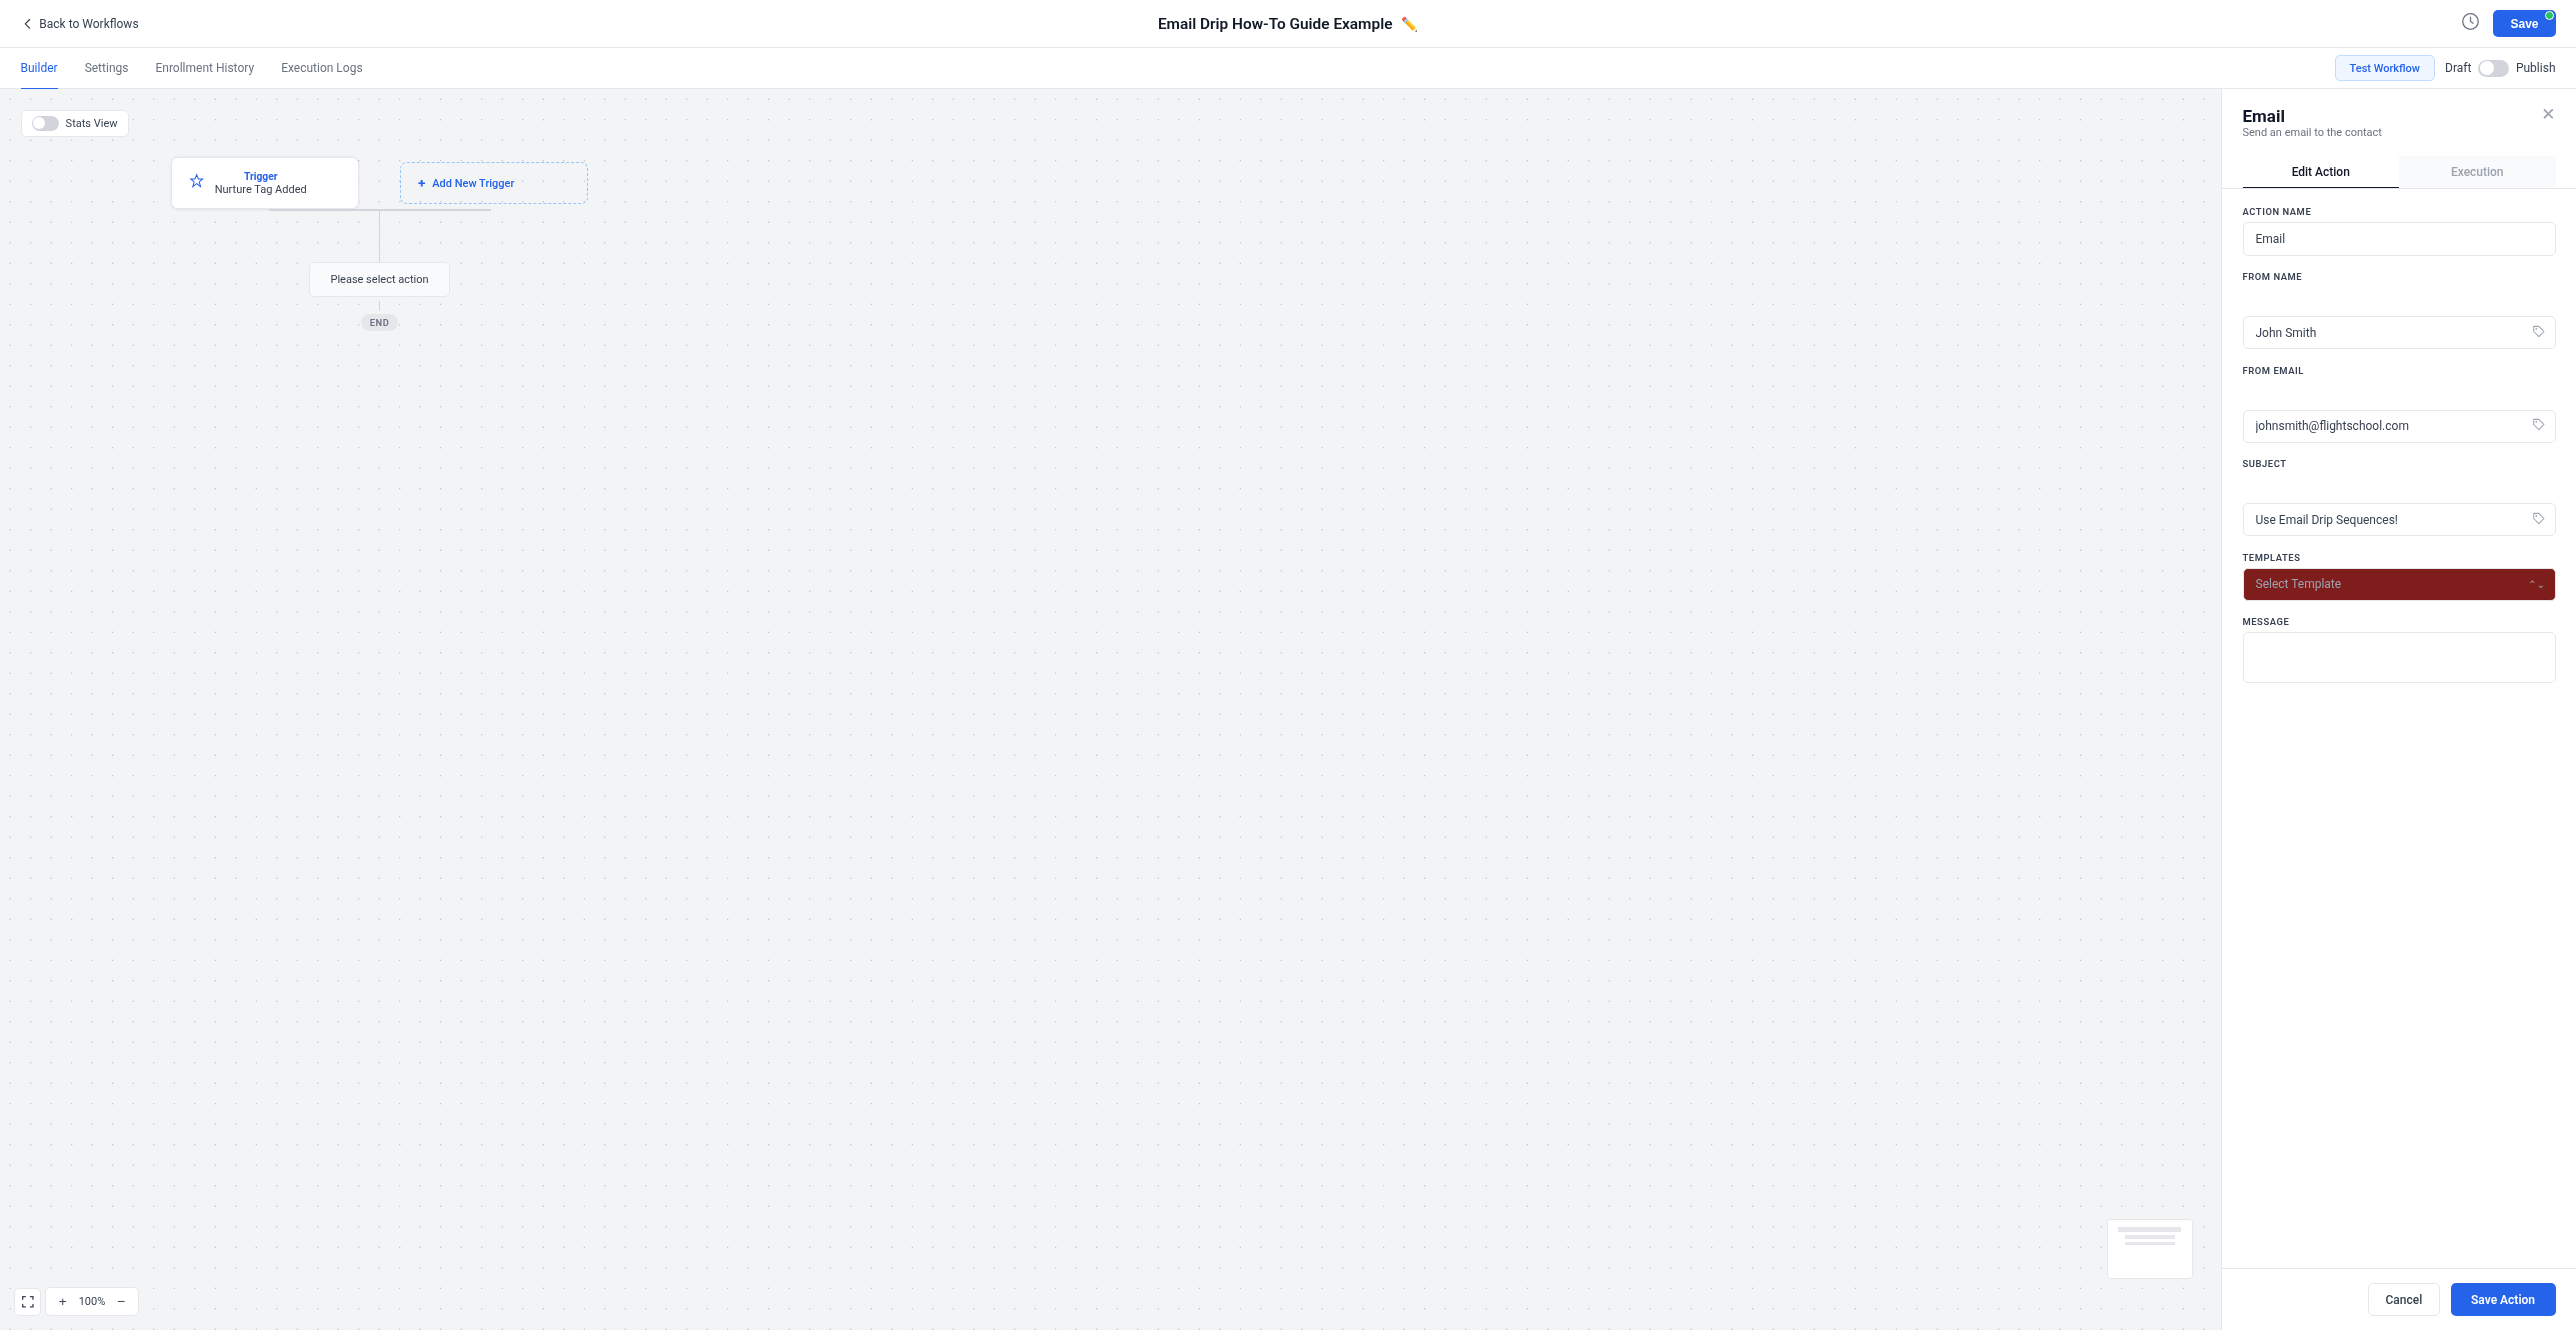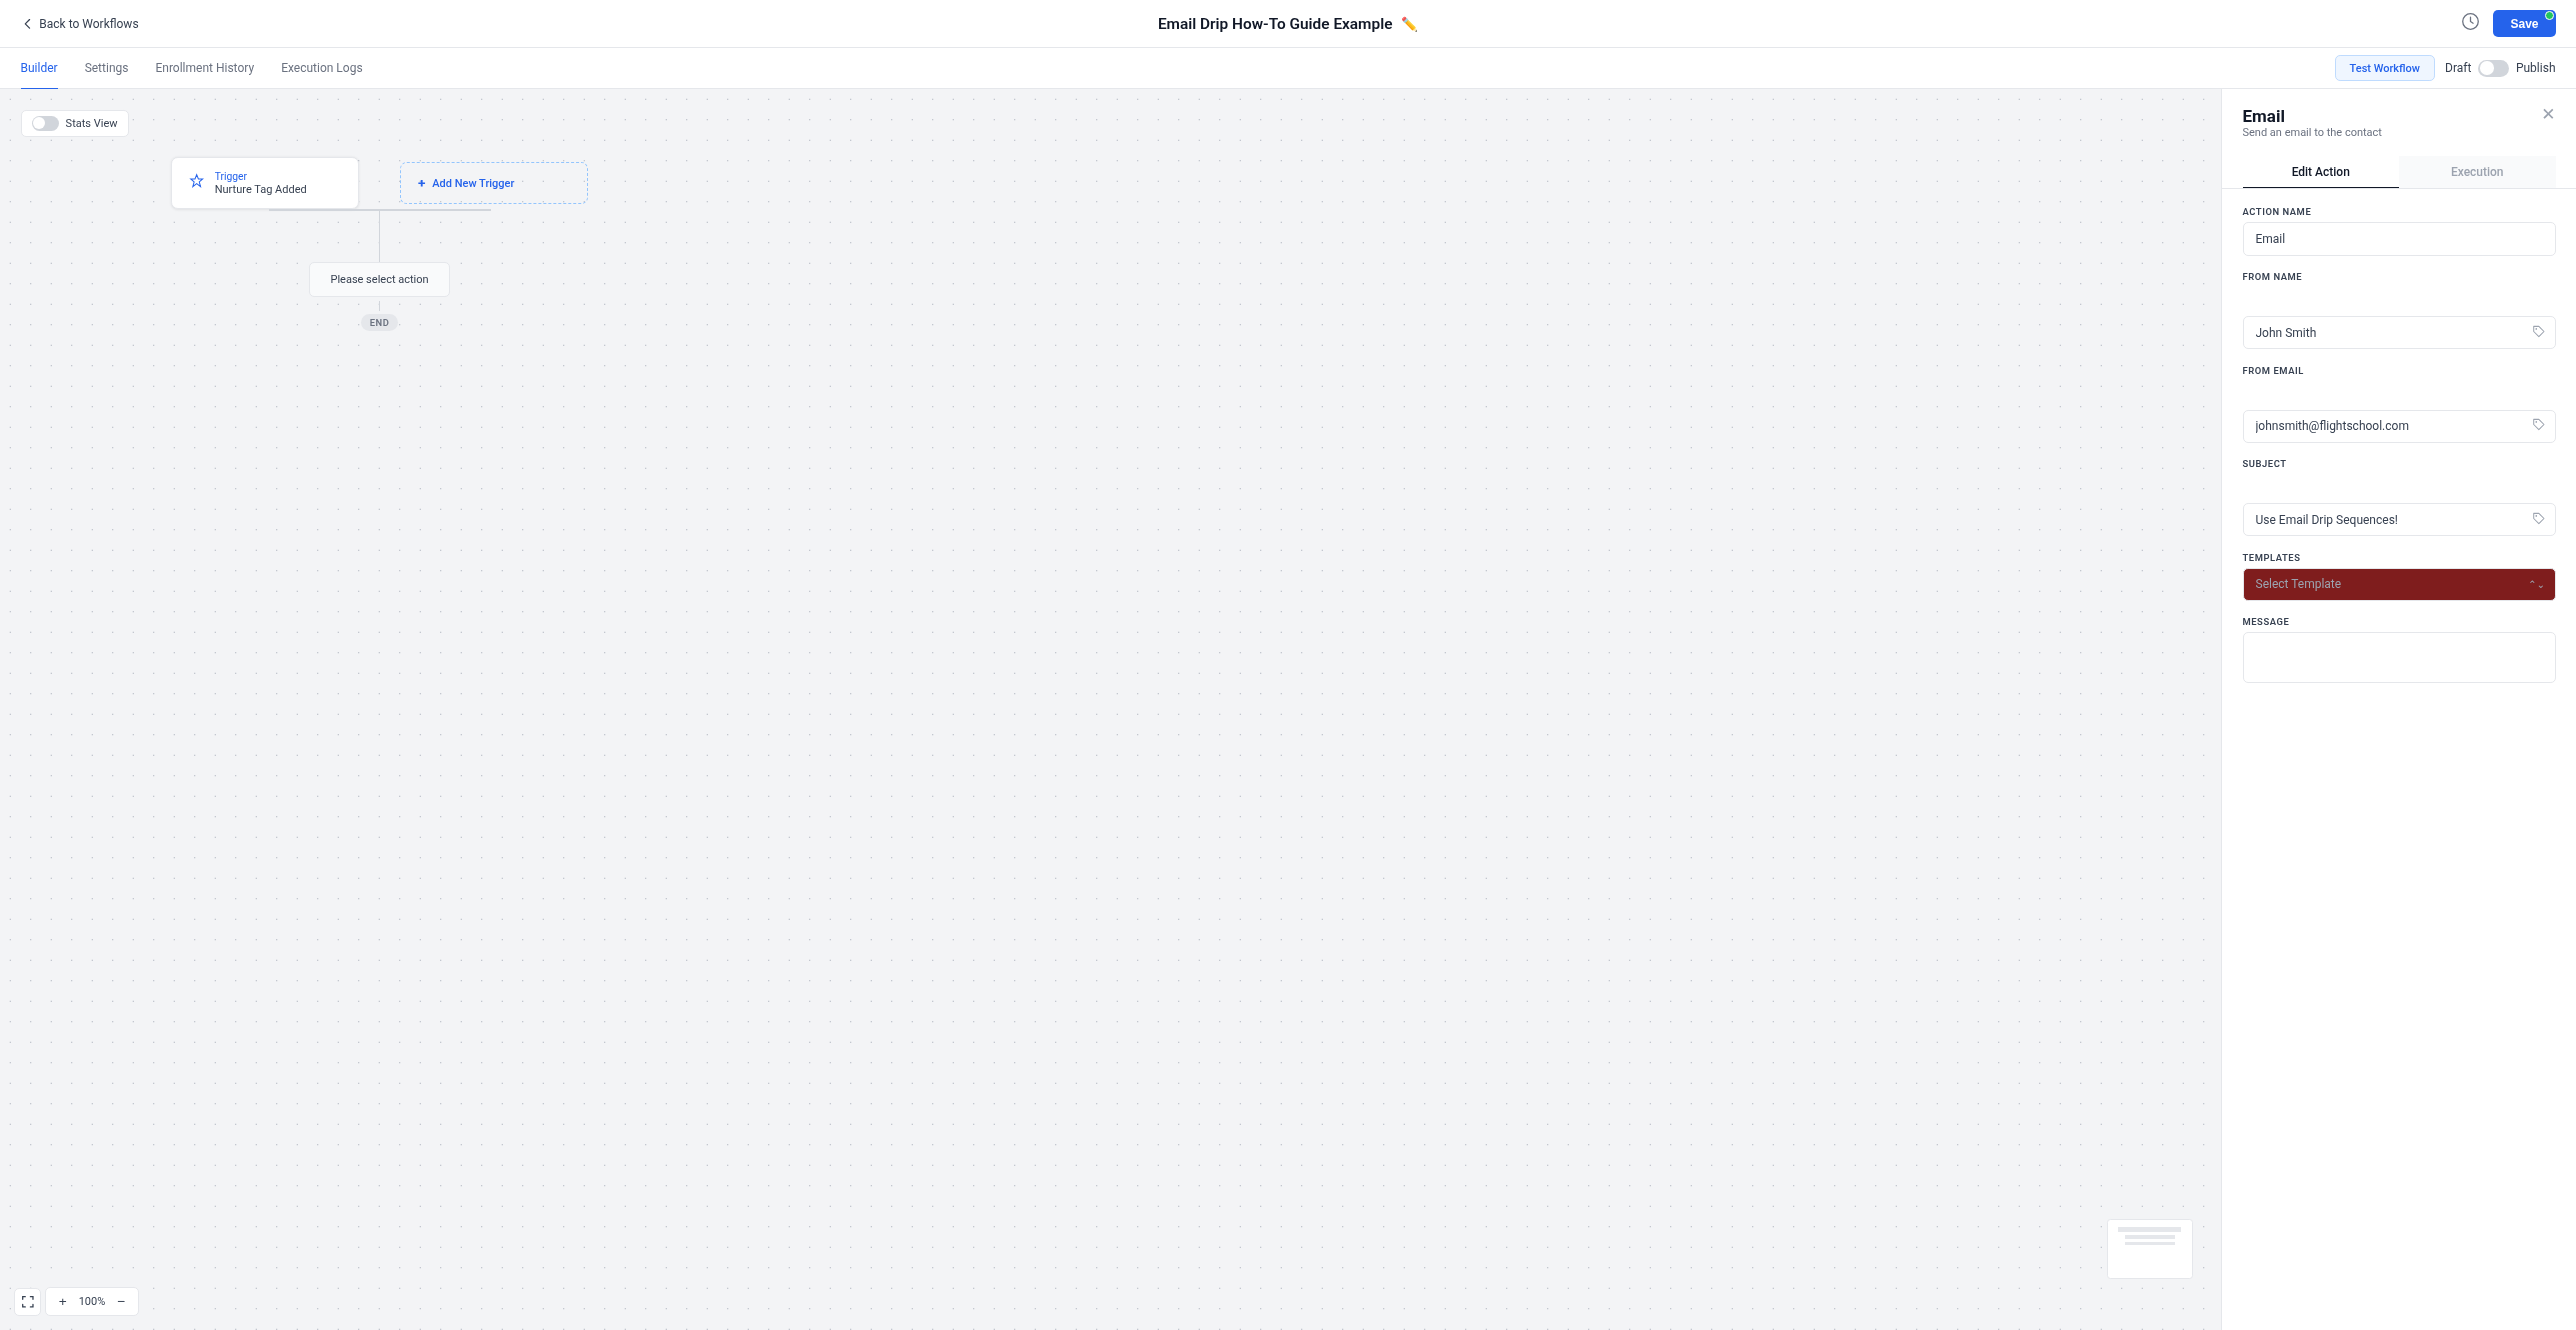--- a/index.html
+++ b/index.html
@@ -237,21 +237,22 @@
       box-shadow: 0 0.9px 2.6px rgba(0,0,0,0.08);
     }
     .trigger-icon {
       color: #2563eb;
       font-size: 15.4px;
     }
     .trigger-content {}
     .trigger-label {
       font-size: 10.3px;
       color: #2563eb;
-      font-weight: 400;
+      font-weight: 700;
+      text-align: center;
     }
     .trigger-value {
       font-size: 11px;
       color: #374151;
     }
 
     .add-trigger-node {
       background: transparent;
       border: 1.7px dashed #93c5fd;
       border-radius: 6.8px;
@@ -739,16 +740,24 @@
         </div>
       </div>
 
       <div class="field-group">
         <div class="field-label">MESSAGE</div>
         <div style="border: 0.9px solid #e5e7eb; border-radius: 5.1px; min-height: 51px;"></div>
       </div>
 
     </div>
 
+    <div class="panel-footer">
+      <button class="cancel-btn">
+        <span>Cancel</span>
+      </button>
+      <button class="save-action-btn">
+        <span>Save Action</span>
+      </button>
+    </div>
 
   </aside>
 </div>
 
 
 </body></html>

